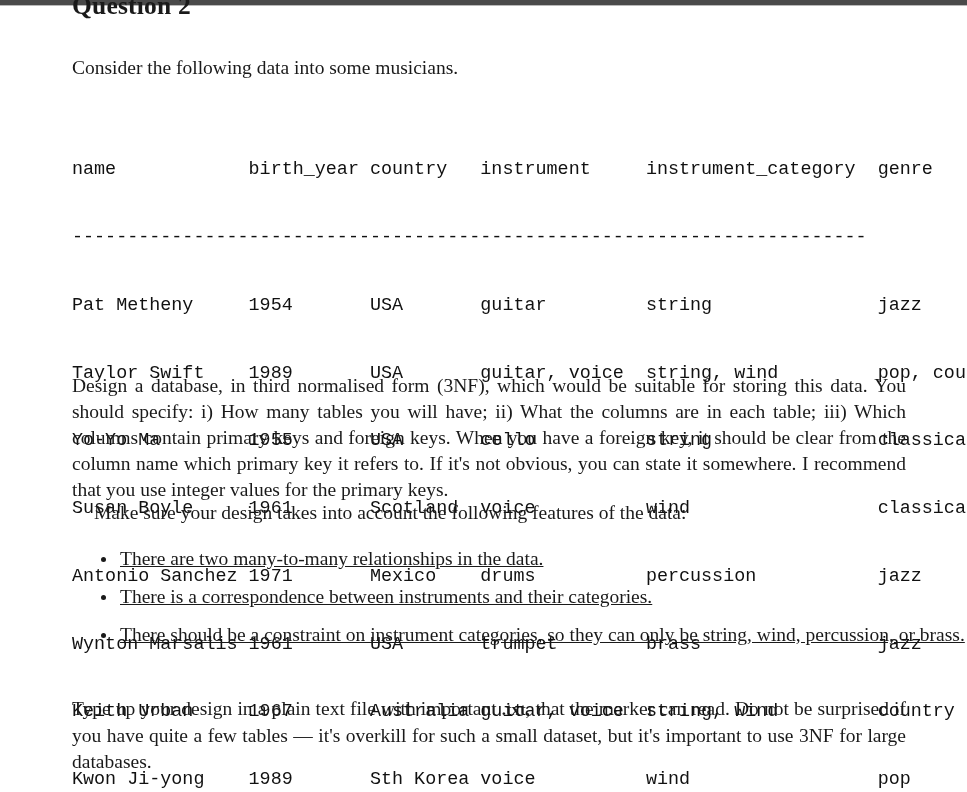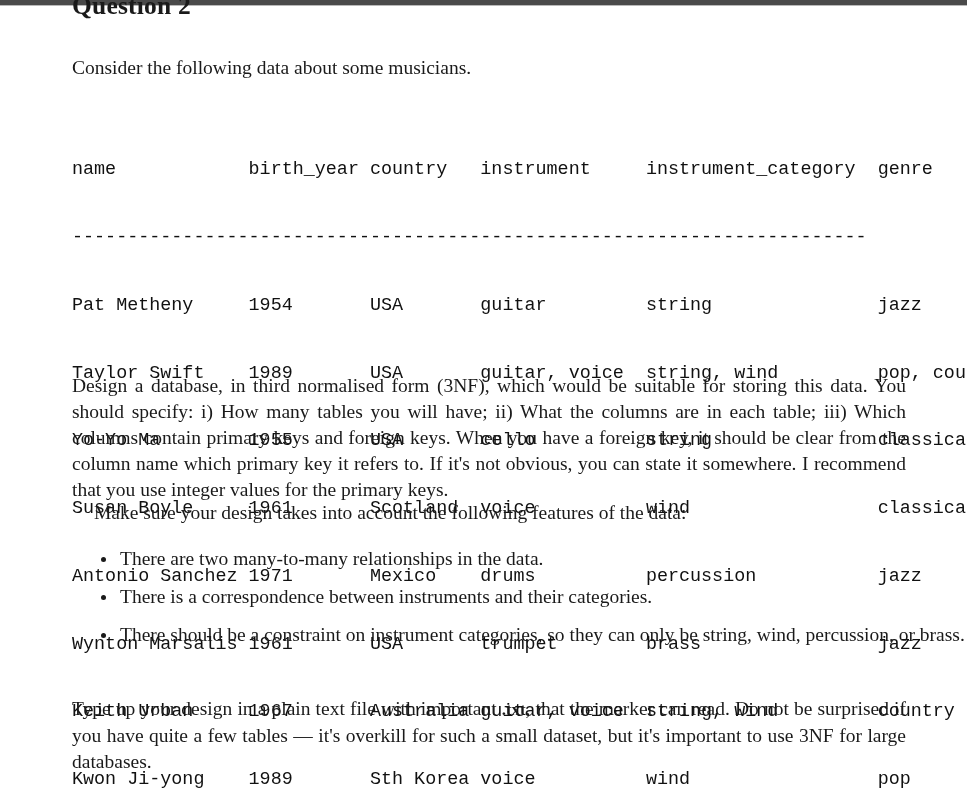--- a/index.html
+++ b/index.html
@@ -98,20 +98,21 @@
     font-weight: bold;
     letter-spacing: -0.1px;
   }
 
   
   .bullets {
     position: absolute;
     left: 72px;
     top: 548px;
     width: 846px;
+    text-decoration: underline;
   }
   .bullet-item {
     position: relative;
     padding-left: 48px;
     font-size: 19.5px;
     line-height: 22.4px;
     margin-bottom: 15.5px;
     text-align: left;
   }
   .bullet-item .dot {
@@ -128,21 +129,21 @@
 </head>
 <body>
 
 <div class="top-band"></div>
 <div class="top-band-edge"></div>
 
 <div class="page">
 
   <div class="q-title">Question 2</div>
 
-  <div class="intro">Consider the following data about some musicians.</div>
+  <div class="intro">Consider the following data into some musicians.</div>
 
   <div class="data-table">
     <span class="hdr">name            birth_year country   instrument     instrument_category  genre</span>
     <span class="rule">------------------------------------------------------------------------</span>
     <span class="row">Pat Metheny     1954       USA       guitar         string               jazz</span>
     <span class="row">Taylor Swift    1989       USA       guitar, voice  string, wind         pop, country</span>
     <span class="row">Yo-Yo Ma        1955       USA       cello          string               classical</span>
     <span class="row">Susan Boyle     1961       Scotland  voice          wind                 classical</span>
     <span class="row">Antonio Sanchez 1971       Mexico    drums          percussion           jazz</span>
     <span class="row">Wynton Marsalis 1961       USA       trumpet        brass                jazz</span>

